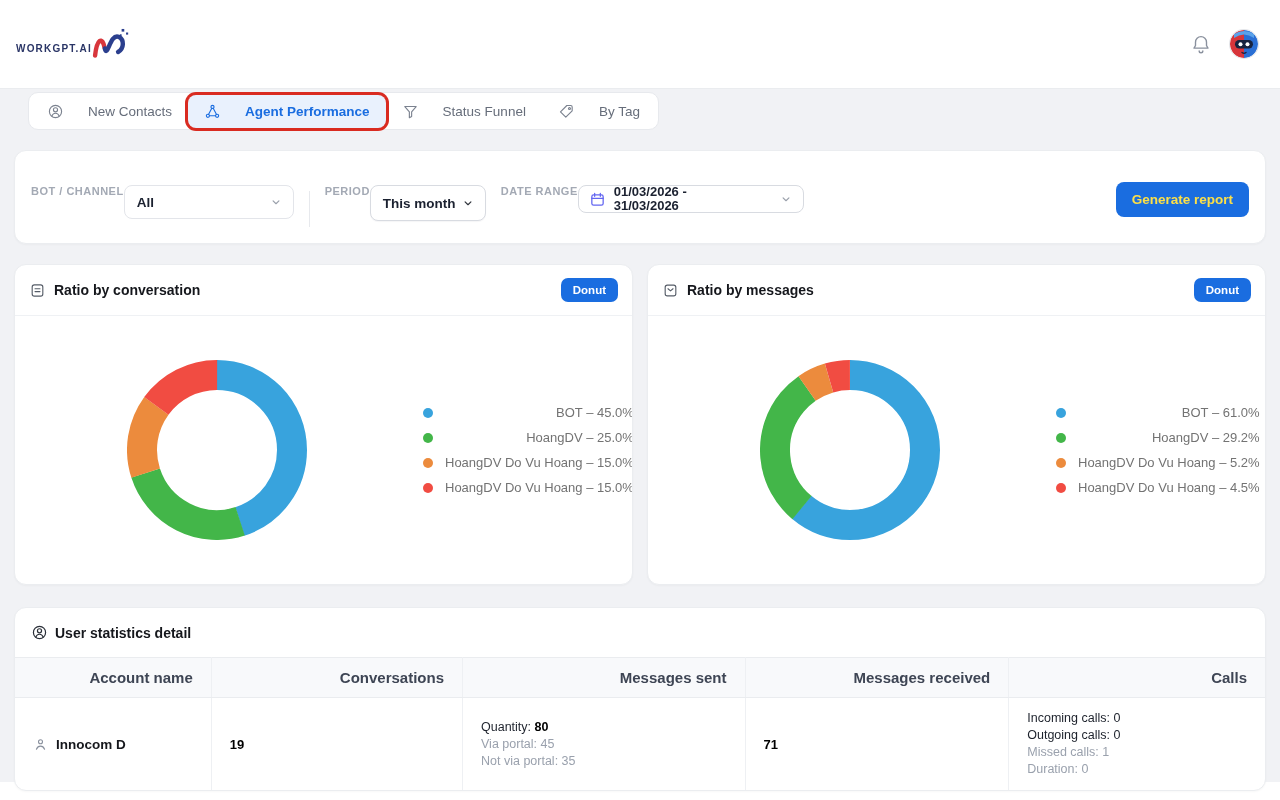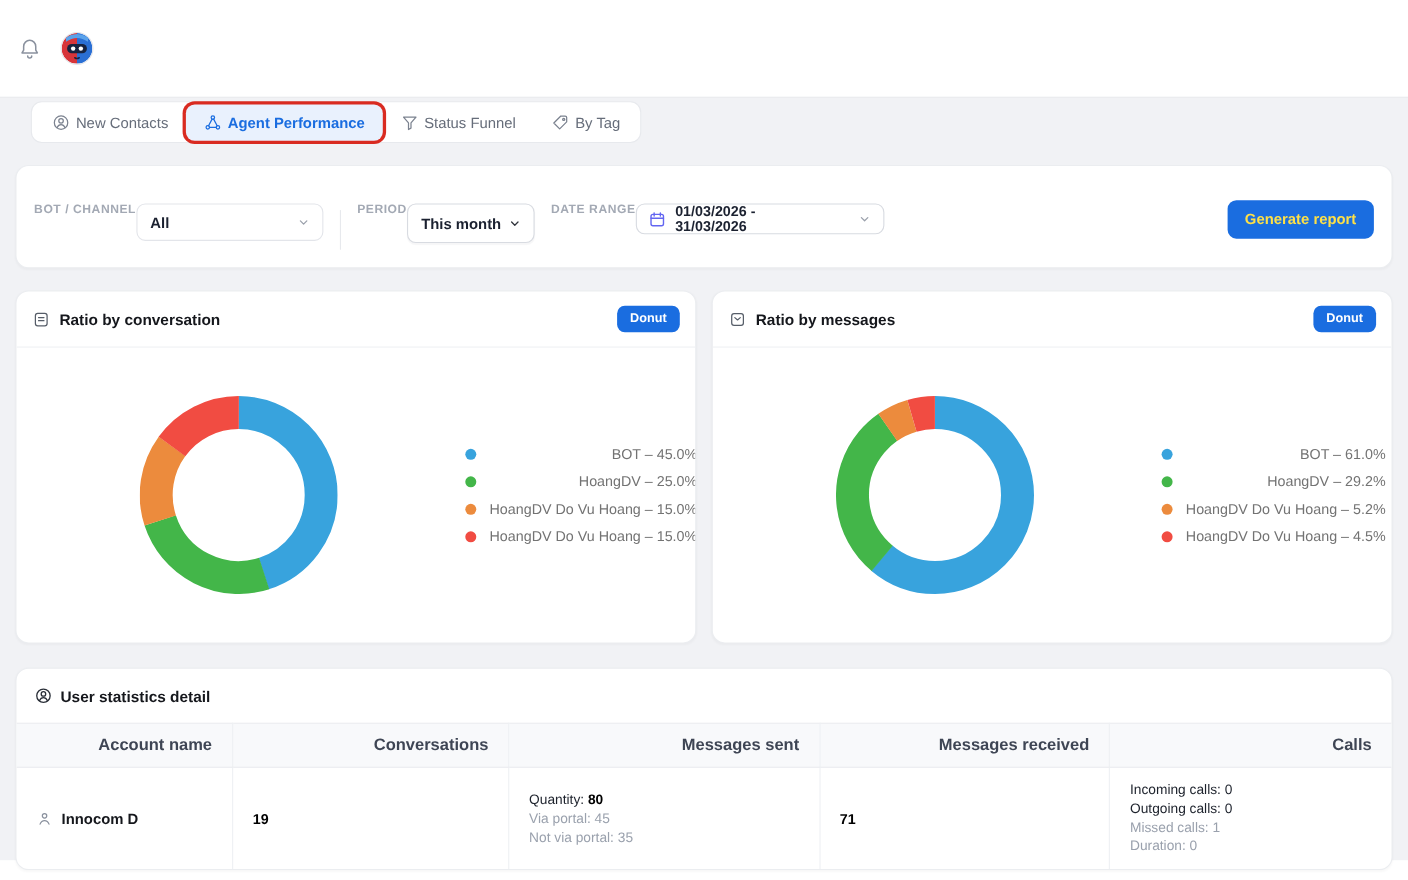--- a/index.html
+++ b/index.html
@@ -13,21 +13,21 @@
   .logo-swoosh { margin-left:-4px; }
   .topbar-right { display:flex; align-items:center; gap:18px; }
   .bell { color:#8a919e; cursor:pointer; display:flex; }
   .avatar { width:28px; height:28px; border-radius:50%; overflow:hidden; cursor:pointer; box-shadow:0 0 0 1px #e3e5e9; }
 
   
   .main { background:#f1f2f5; height:694px; padding:2px 14px 0; border-top:1px solid #eaecef; }
 
   
   .tabs { display:inline-flex; align-items:center; margin:1px 0 0 14px; background:#fff; border:1px solid #e7e9ed; border-radius:10px; padding:0 2px; height:38px; }
-  .tab { display:flex; align-items:center; gap:5px; padding:8px 16px; font-size:13.5px; font-weight:500; color:#666d7a; cursor:pointer; white-space:nowrap; border-radius:8px; }
+  .tab { display:flex; align-items:center; gap:24px; padding:8px 16px; font-size:13.5px; font-weight:500; color:#666d7a; cursor:pointer; white-space:nowrap; border-radius:8px; }
   .tab .t-icon { display:flex; color:#7b828f; }
   .tab.active { background:#e9f1fd; color:#1a6de0; font-weight:600; box-shadow:0 0 0 3px #d92b21; }
   .tab.active .t-icon { color:#1a6de0; }
 
   
   .card { background:#fff; border:1px solid #ebedf0; border-radius:12px; box-shadow:0 1px 2px rgba(16,24,40,.03); }
 
   
   .filter-card { margin-top:20px; padding:14px 16px 16px; display:flex; align-items:flex-start; }
   .f-group { display:flex; flex-direction:row;margin-top:20px; }
@@ -71,20 +71,32 @@
   .bold { font-weight:700; color:#000000; }
   .cell-line { line-height:17px; color:#1d222c; font-size:12.5px; }
   .cell-line.muted { color:#9aa1ad; }
 
   svg.icon { display:block; }
 </style>
 </head>
 <body>
 
 <header class="topbar">
+  <div class="logo">
+    <span class="logo-text">WORKGPT.AI</span>
+    <span class="logo-swoosh">
+      <svg class="icon" width="46" height="40" viewBox="0 0 52 44">
+        <path d="M8 35 C10 17, 16 12, 19 27" fill="none" stroke="#d8363c" stroke-width="5" stroke-linecap="round"></path>
+        <path d="M19 27 C22 39, 25 9, 35 14 C41 17, 41 27, 34 31" fill="none" stroke="#2b3f8e" stroke-width="5" stroke-linecap="round"></path>
+        <rect x="38" y="5" width="3" height="3" fill="#2b3f8e"></rect>
+        <rect x="43" y="9" width="2.4" height="2.4" fill="#2b3f8e"></rect>
+        <rect x="36" y="11" width="2" height="2" fill="#2b3f8e"></rect>
+      </svg>
+    </span>
+  </div>
   <div class="topbar-right">
     <span class="bell">
       <svg class="icon" width="22" height="22" viewBox="0 0 24 24" fill="none" stroke="currentColor" stroke-width="1.5" stroke-linecap="round" stroke-linejoin="round">
         <path d="M12 4a6 6 0 0 1 6 6v3.6l1.6 2.9H4.4L6 13.6V10a6 6 0 0 1 6-6z"></path>
         <path d="M10 19.5a2 2 0 0 0 4 0"></path>
       </svg>
     </span>
     <span class="avatar">
       <svg class="icon" width="28" height="28" viewBox="0 0 28 28">
         <defs>

